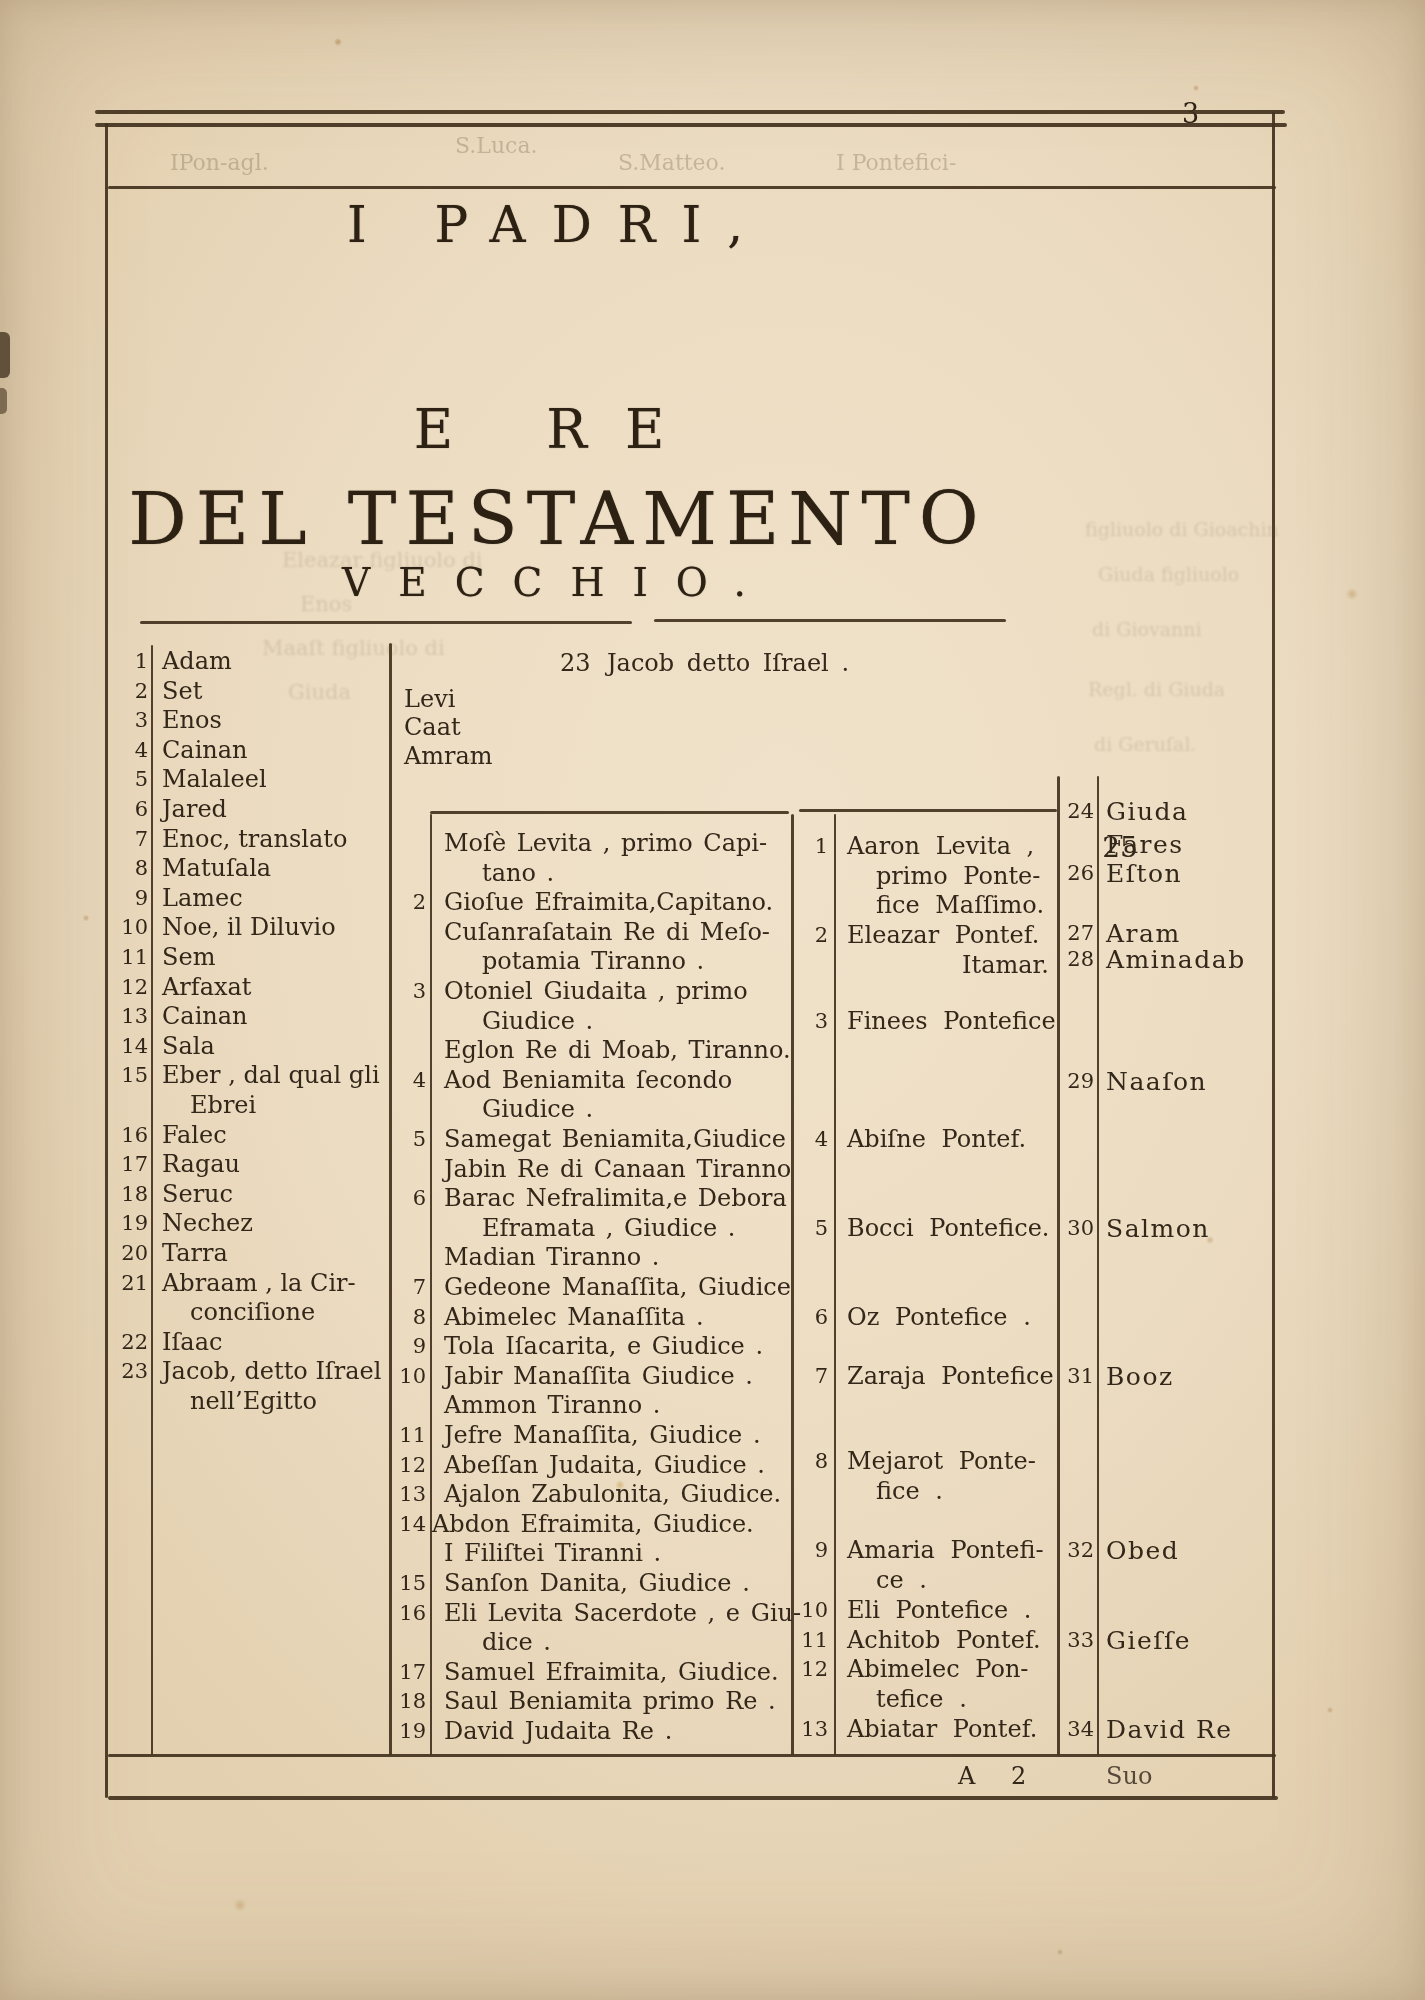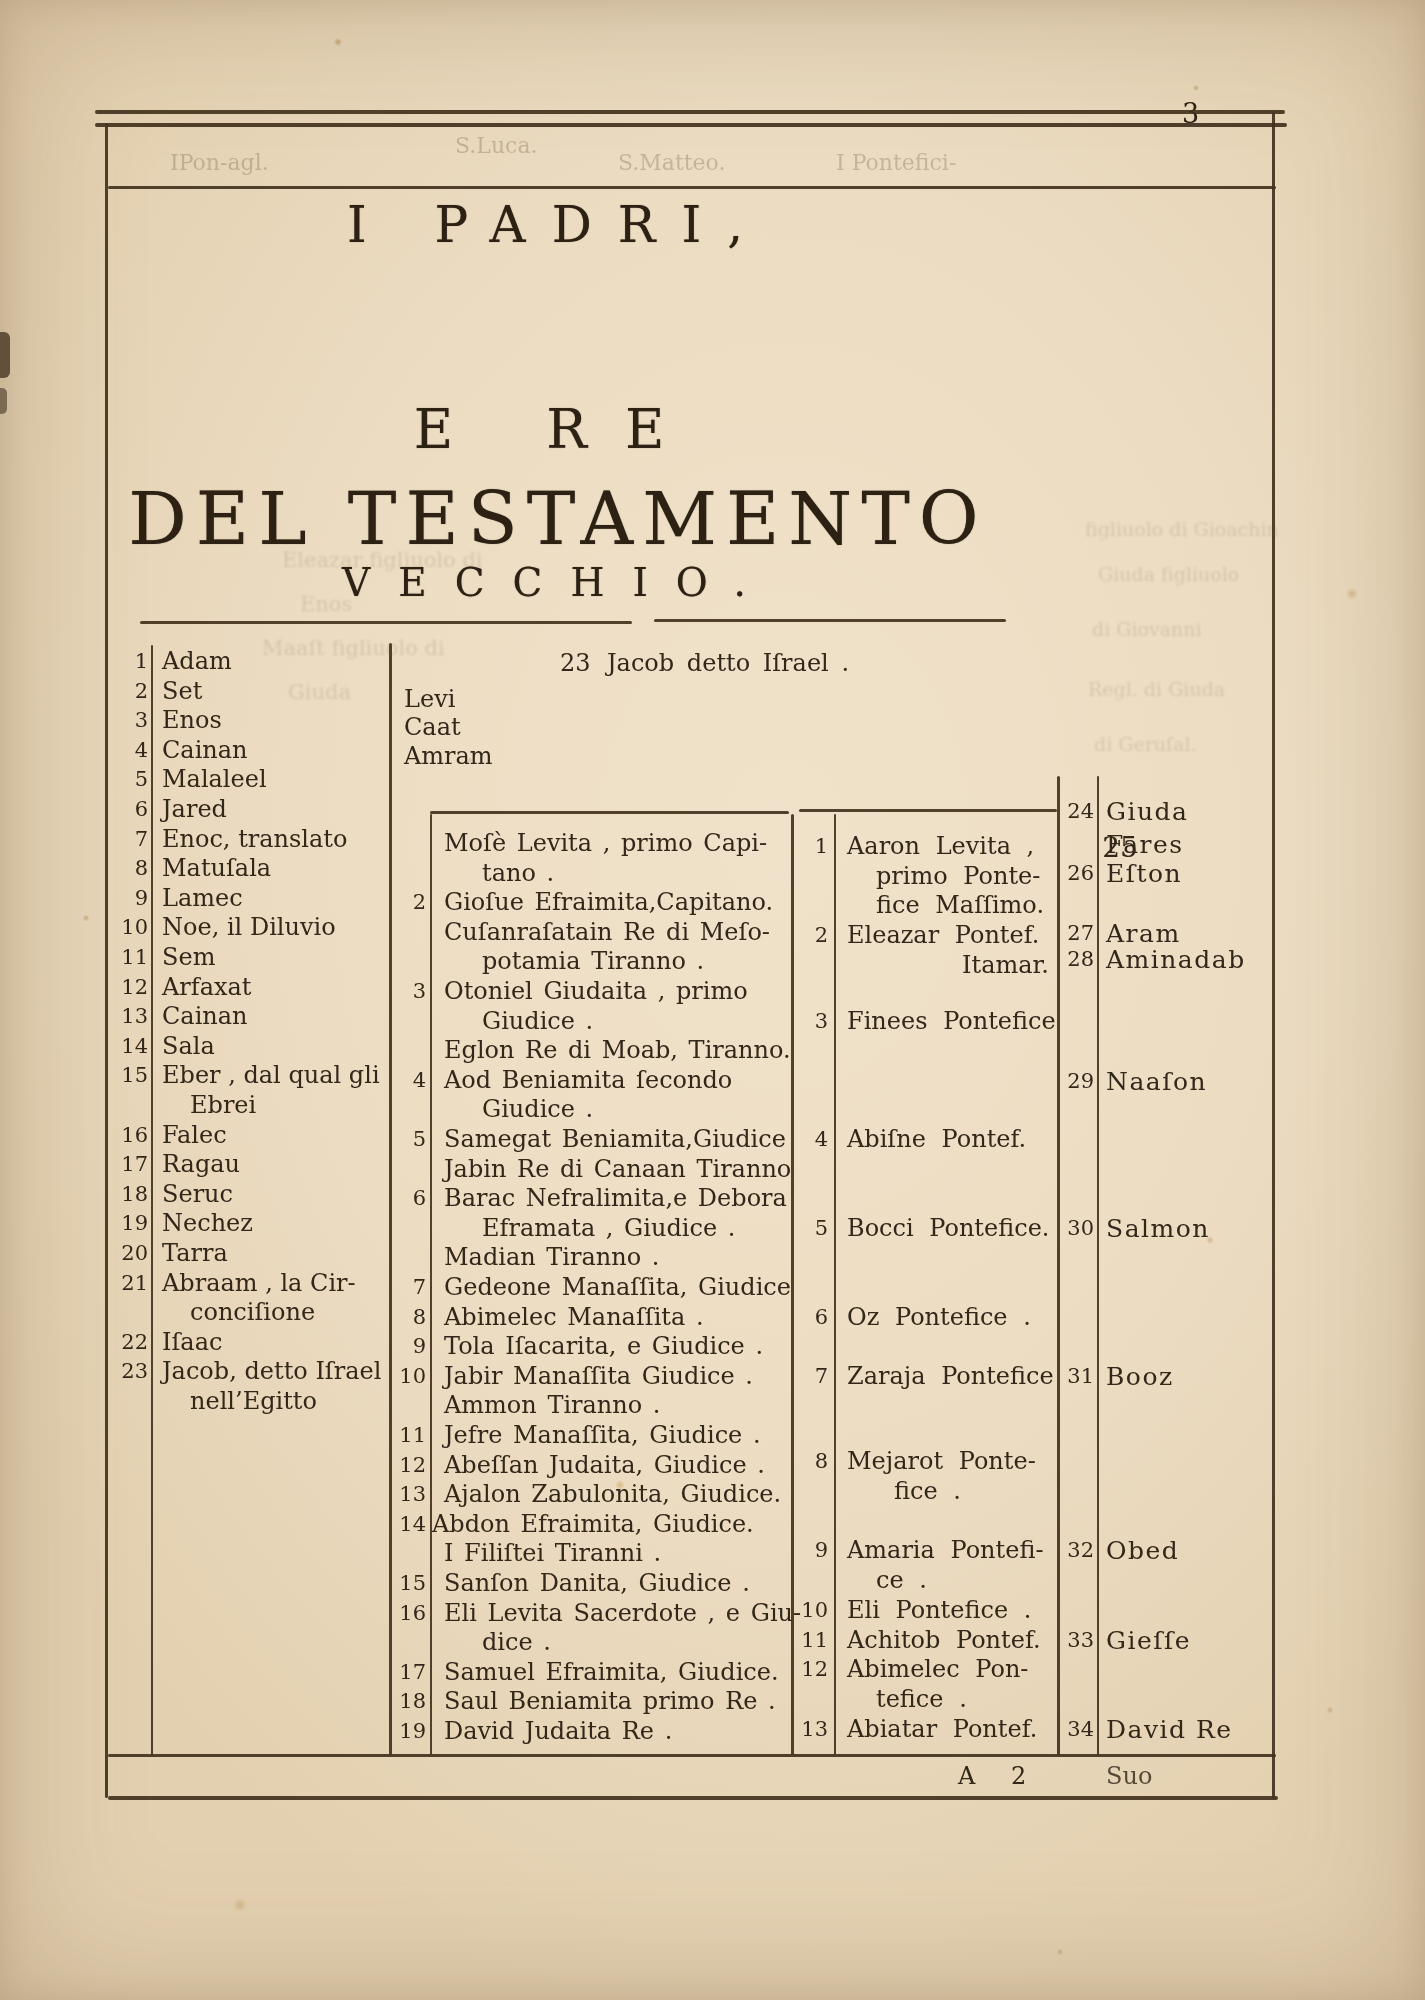--- a/index.html
+++ b/index.html
@@ -210,21 +210,21 @@
       <div class="t body-txt" style="left: 796px; top: 1128px; width: 32px; text-align: right; font-size: 21px;">4</div>
       <div class="t body-txt" style="left: 847px; top: 1126px; word-spacing: 8px;">Abiſne Pontef.</div>
       <div class="t body-txt" style="left: 796px; top: 1217px; width: 32px; text-align: right; font-size: 21px;">5</div>
       <div class="t body-txt" style="left: 847px; top: 1215px; word-spacing: 8px;">Bocci Pontefice.</div>
       <div class="t body-txt" style="left: 796px; top: 1306px; width: 32px; text-align: right; font-size: 21px;">6</div>
       <div class="t body-txt" style="left: 847px; top: 1304px; word-spacing: 8px;">Oz Pontefice .</div>
       <div class="t body-txt" style="left: 796px; top: 1365px; width: 32px; text-align: right; font-size: 21px;">7</div>
       <div class="t body-txt" style="left: 847px; top: 1363px; word-spacing: 8px;">Zaraja Pontefice</div>
       <div class="t body-txt" style="left: 796px; top: 1450px; width: 32px; text-align: right; font-size: 21px;">8</div>
       <div class="t body-txt" style="left: 847px; top: 1448px; word-spacing: 8px;">Mejarot Ponte-</div>
-      <div class="t body-txt" style="left: 876px; top: 1477.6px; word-spacing: 8px; margin-left: 18px;">fice .</div>
+      <div class="t body-txt" style="left: 876px; top: 1477.6px; word-spacing: 8px;">fice .</div>
       <div class="t body-txt" style="left: 796px; top: 1539px; width: 32px; text-align: right; font-size: 21px;">9</div>
       <div class="t body-txt" style="left: 847px; top: 1537px; word-spacing: 8px;">Amaria Pontefi-</div>
       <div class="t body-txt" style="left: 876px; top: 1566.6px; word-spacing: 8px;">ce .</div>
       <div class="t body-txt" style="left: 796px; top: 1599px; width: 32px; text-align: right; font-size: 21px;">10</div>
       <div class="t body-txt" style="left: 847px; top: 1597px; word-spacing: 8px;">Eli Pontefice .</div>
       <div class="t body-txt" style="left: 796px; top: 1629px; width: 32px; text-align: right; font-size: 21px;">11</div>
       <div class="t body-txt" style="left: 847px; top: 1627px; word-spacing: 8px;">Achitob Pontef.</div>
       <div class="t body-txt" style="left: 796px; top: 1658px; width: 32px; text-align: right; font-size: 21px;">12</div>
       <div class="t body-txt" style="left: 847px; top: 1656px; word-spacing: 8px;">Abimelec Pon-</div>
       <div class="t body-txt" style="left: 876px; top: 1685.6px; word-spacing: 8px;">tefice .</div>

